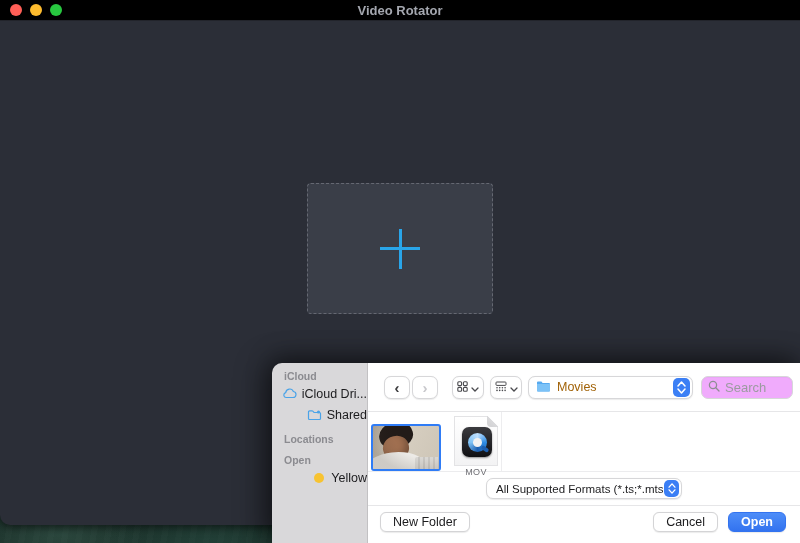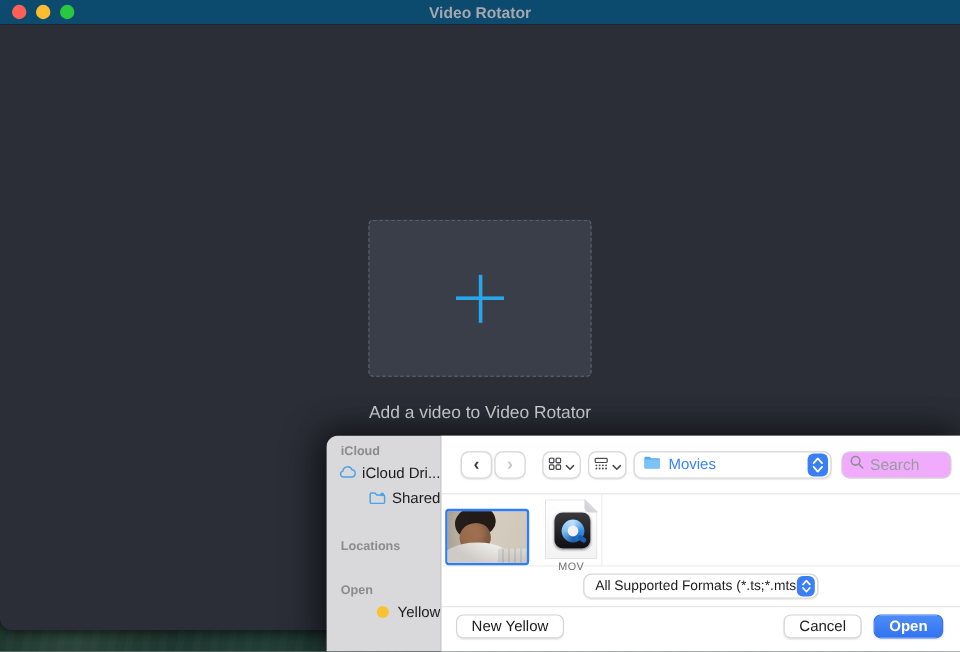--- a/index.html
+++ b/index.html
@@ -11,21 +11,21 @@
     background:
       radial-gradient(120px 40px at 60px 535px, rgba(70,110,95,.35), transparent 70%),
       radial-gradient(160px 50px at 210px 540px, rgba(40,80,70,.4), transparent 70%),
       repeating-linear-gradient(100deg, rgba(255,255,255,.02) 0 6px, transparent 6px 14px),
       linear-gradient(#16251f,#1d332c); }
 
   
   .app-window { position:absolute; left:0; top:0; width:800px; height:525px;
     background:#2b2e37; border-radius:0 0 10px 10px;
     box-shadow:0 2px 10px rgba(0,0,0,.6); }
-  .titlebar { position:relative; height:21px; background:#0c4a6e;
+  .titlebar { position:relative; height:21px; background:#000000;
     border-bottom:1px solid #22242b; }
   .traffic { position:absolute; left:10px; top:4px; display:flex; gap:8px; }
   .light { width:12px; height:12px; border-radius:50%; display:inline-block; }
   .light.red { background:#ff5f57; } .light.yellow { background:#febc2e; }
   .light.green { background:#28c840; }
   .win-title { position:absolute; left:0; right:0; top:3px; text-align:center;
     font-size:13px; font-weight:600; color:#a4a7af; }
 
   .dropzone { position:absolute; left:307px; top:183px; width:186px; height:131px;
     background:#3a3e48; border:1.5px dashed #656872; border-radius:4px; }
@@ -39,21 +39,21 @@
 
   
   .dialog { position:absolute; left:272px; top:363px; width:528px; height:180px;
     border-radius:10px 0 0 0; display:flex; overflow:hidden;
     box-shadow:-8px 0 30px rgba(0,0,0,.45), 0 -6px 24px rgba(0,0,0,.35); }
 
   
   .sidebar { width:96px; flex:0 0 96px; background:#d9d8da; padding-top:6px;
     border-right:1px solid #c2c1c3; overflow:hidden; }
   .sb-sec { height:14px; line-height:14px; padding-left:12px; font-size:10.5px;
-    font-weight:700; color:#8b8b90; margin-top:23px; }
+    font-weight:700; color:#8b8b90; margin-top:7px; }
   .sb-sec:first-child { margin-top:0; }
   .sb-row { height:21px; display:flex; align-items:center; gap:5px;
     padding-left:10px; font-size:12.5px; color:#1c1c1e; white-space:nowrap;justify-content:flex-end; }
   .sb-ico { width:15px; height:15px; flex:0 0 15px; display:flex;
     align-items:center; justify-content:center; }
   .dot { width:10px; height:10px; border-radius:50%; flex:0 0 10px; margin:0 2px 0 3px; }
   .dot.red{background:#f0443c;} .dot.orange{background:#f5820b;} .dot.yellow{background:#f7c331;}
   .eject { margin-left:3px; display:flex; align-items:center; }
 
   
@@ -65,21 +65,21 @@
     display:flex; align-items:center; justify-content:center; color:#3c3c3e;
     box-shadow:0 .5px 1px rgba(0,0,0,.08); }
   .nav-group { display:flex; gap:2px; }
   .nav-btn { width:26px; font-size:15px; font-weight:600; }
   .nav-btn.fwd { color:#c8c8cc; }
   .view-btn { width:32px; gap:3px; margin-left:0; }
   .chev { display:block; }
   .popup { height:23px; background:#fff; border:1px solid #d7d7d9; border-radius:7px;
     display:flex; align-items:center; box-shadow:0 .5px 1px rgba(0,0,0,.08); }
   .path-popup { width:165px; margin-left:6px; padding:0 2px 0 7px; }
-  .path-label { flex:1; font-size:12.5px; color:#3b82f6; margin-left:6px; }
+  .path-label { flex:1; font-size:12.5px; color:#a16207; margin-left:6px; }
   .stepper { width:17px; height:19px; background:#3b7ff5; border-radius:5px;
     display:flex; flex-direction:column; align-items:center; justify-content:center; gap:1px; }
   .search { flex:1; margin-left:8px; height:23px; border:1px solid #d7d7d9;
     border-radius:7px; background:#f0abfc; display:flex; align-items:center;
     padding:0 6px; box-shadow:inset 0 .5px 1px rgba(0,0,0,.05); }
   .search input { border:0; outline:0; flex:1; width:20px; margin-left:5px;
     font-size:13px; color:#1c1c1e; background:transparent;
     font-family:"Liberation Sans","DejaVu Sans",sans-serif; }
   .search input::placeholder { color:#9b9ba0; }
 
@@ -150,21 +150,20 @@
       <span class="light red"></span>
       <span class="light yellow"></span>
       <span class="light green"></span>
     </div>
     <div class="win-title">Video Rotator</div>
   </div>
 
   <div class="dropzone">
     <div class="plus"></div>
   </div>
-  <div class="drop-caption">Add a video to Video Rotator</div>
 </div>
 
 <div class="dialog">
 
   <aside class="sidebar">
     <div class="sb-sec">iCloud</div>
     <div class="sb-row">
       <span class="sb-ico">
         <svg width="15" height="11" viewBox="0 0 15 11">
             <path d="M4 9.5h7a3 3 0 0 0 .4-5.97A4 4 0 0 0 3.7 4.6 2.5 2.5 0 0 0 4 9.5z" fill="none" stroke="#4aa3e8" stroke-width="1.2"></path>
@@ -300,20 +299,20 @@
               <path d="M1 5l3.5-4L8 5" fill="none" stroke="#fff" stroke-width="1.6" stroke-linecap="round" stroke-linejoin="round"></path>
             </svg>
           <svg width="8" height="5" viewBox="0 0 9 6">
               <path d="M1 1l3.5 4L8 1" fill="none" stroke="#fff" stroke-width="1.6" stroke-linecap="round" stroke-linejoin="round"></path>
             </svg>
         </span>
       </div>
     </div>
 
     <div class="dfooter">
-      <button class="f-btn">New Yellow</button>
+      <button class="f-btn">New Folder</button>
       <div class="f-spacer"></div>
       <button class="f-btn">Cancel</button>
       <button class="f-btn primary">Open</button>
     </div>
 
   </div>
 </div>
 
 </body></html>

